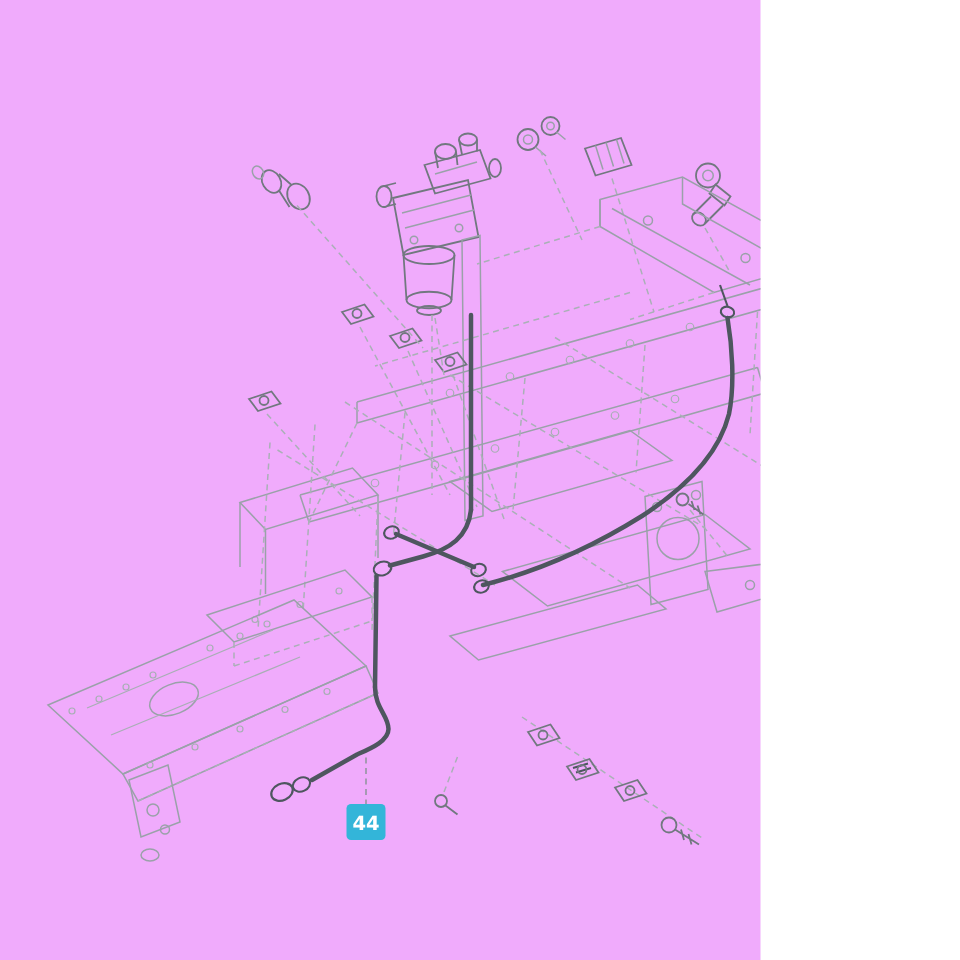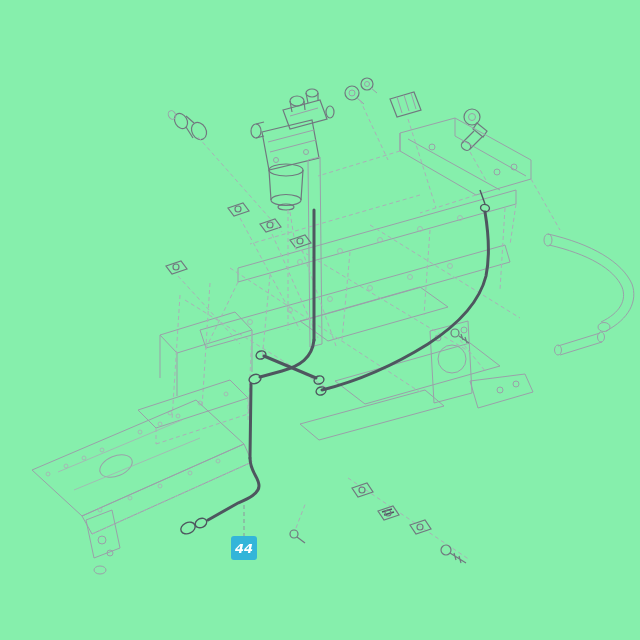--- a/index.html
+++ b/index.html
@@ -1,18 +1,18 @@
 <!DOCTYPE html>
 <html><head>
 <meta charset="utf-8">
 <style>
   html,body{margin:0;padding:0;background:#ffffff;}
   .canvas{
-    position:relative;width:640px;height:640px;background:#86efac;
-    font-family:"DejaVu Sans","Liberation Sans",sans-serif;overflow:hidden;font-style:italic;
+    position:relative;width:507px;height:640px;background:#f0abfc;
+    font-family:"DejaVu Sans","Liberation Sans",sans-serif;overflow:hidden;
   }
   svg{display:block;}
   svg text{font-family:"DejaVu Sans","Liberation Sans",sans-serif;font-weight:bold;}
   .light{stroke:#9aa1a9;fill:none;stroke-width:1;}
   .light-thin{stroke:#a8aeb5;fill:none;stroke-width:.8;}
   .med{stroke:#71787f;fill:none;stroke-width:1.2;}
   .dark{stroke:#4e565f;fill:none;stroke-width:1.4;}
   .hose{stroke:#4e565f;fill:none;stroke-width:3;stroke-linecap:round;}
   .dash{stroke:#aab0b7;fill:none;stroke-width:1;stroke-dasharray:4 3;}
   .dashd{stroke:#8d949b;fill:none;stroke-width:1;stroke-dasharray:4 3;}

